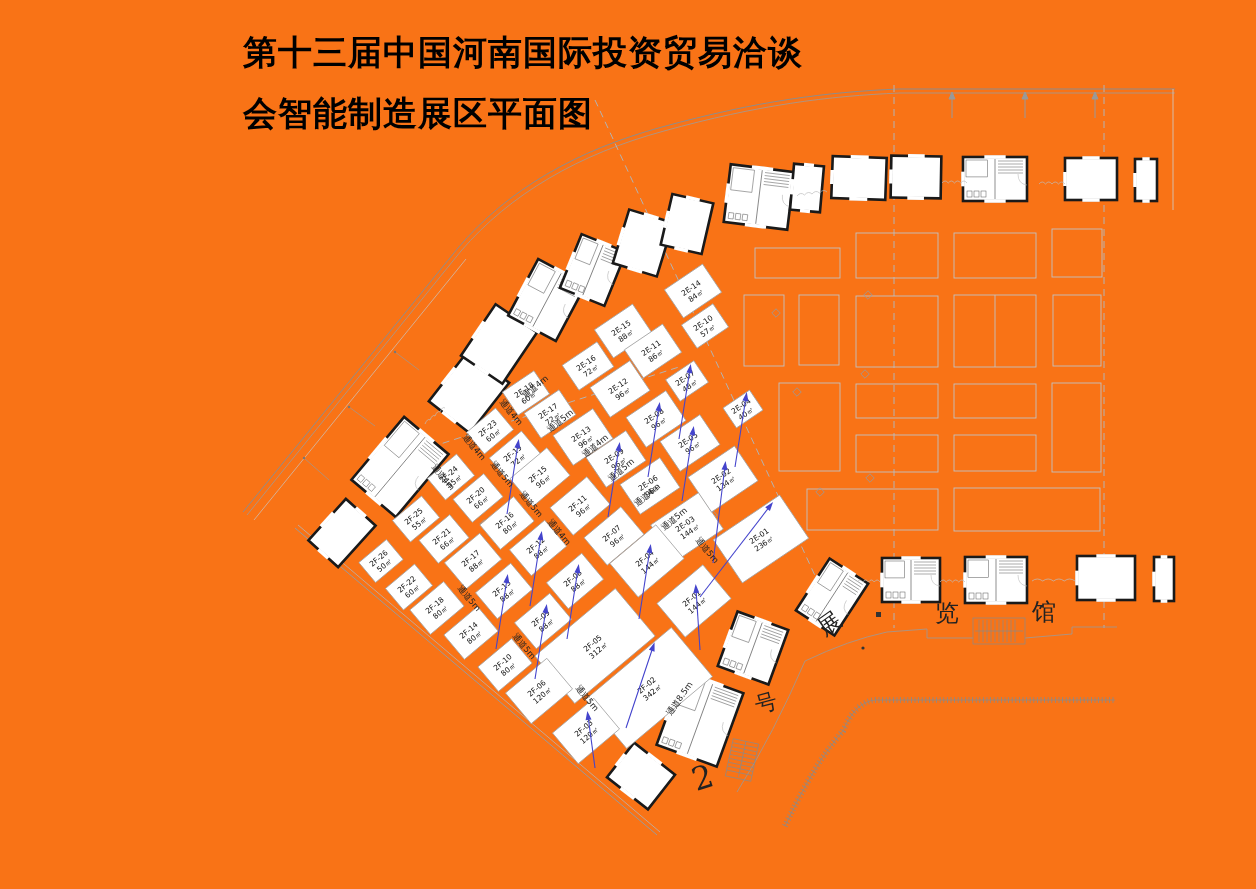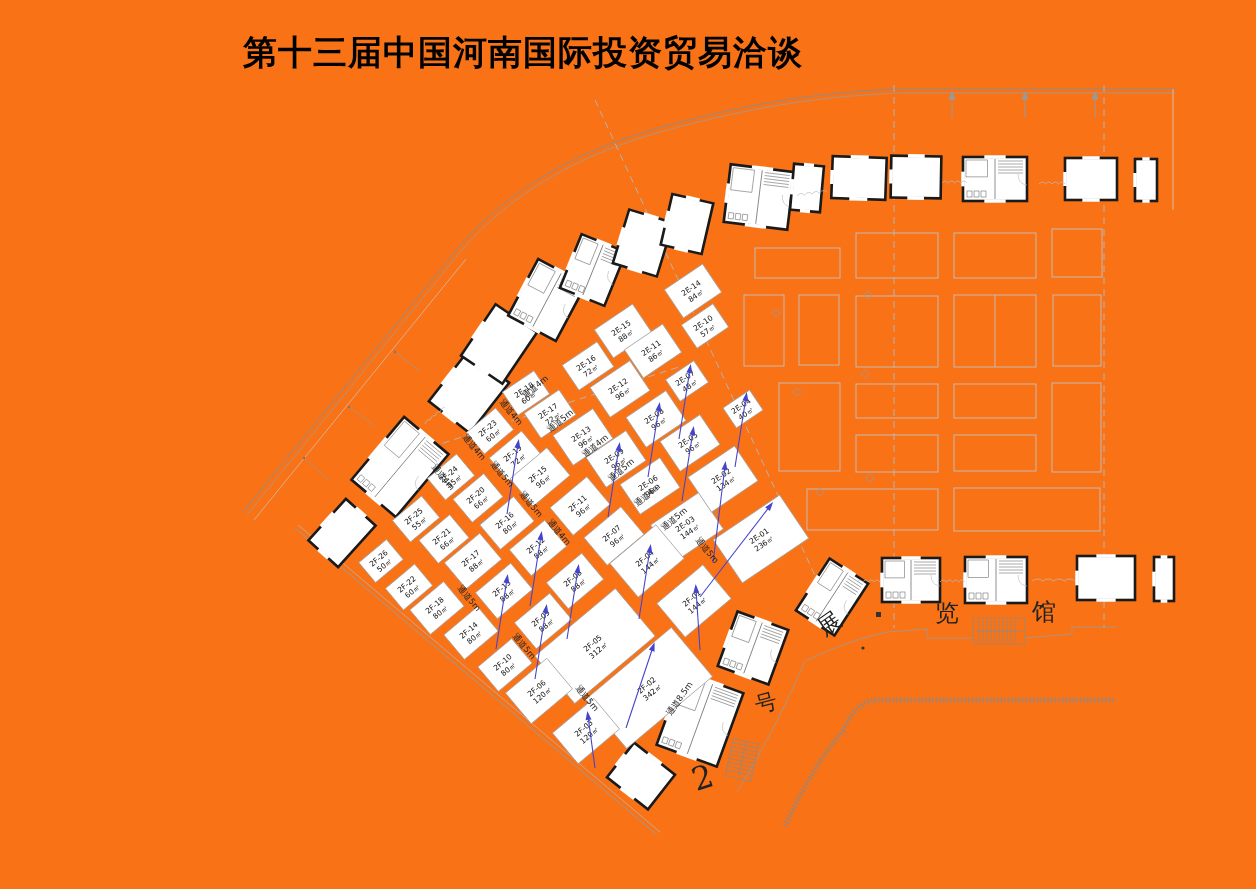--- a/index.html
+++ b/index.html
@@ -10,20 +10,21 @@
   svg text{font-family:"DejaVu Sans",sans-serif;}
   svg text.hall{font-family:"DejaVu Serif",serif;fill:#222;}
 </style>
 </head>
 <body>
 
 <div class="canvas">
 
   <div class="title">
     <div>第十三届中国河南国际投资贸易洽谈</div>
+    <div>会智能制造展区平面图</div>
   </div>
 
   <svg id="plan" width="1256" height="889" viewBox="0 0 1256 889">
 
     <g id="arch">
 
       <path d="M 206,512 L 421,248 C 470,190 540,150 625,127 C 720,101 790,92 862,89 L 1138,89" fill="none" stroke="#8d8d8d" stroke-width="1"></path>
       <path d="M 210,515 L 424,251 C 473,194 542,154 627,131 C 721,105 791,96 863,93 L 1138,93" fill="none" stroke="#9c9c9c" stroke-width="0.8"></path>
       <path d="M 217,520 L 429,259" fill="none" stroke="#c7c7c7" stroke-width="0.7"></path>
 

